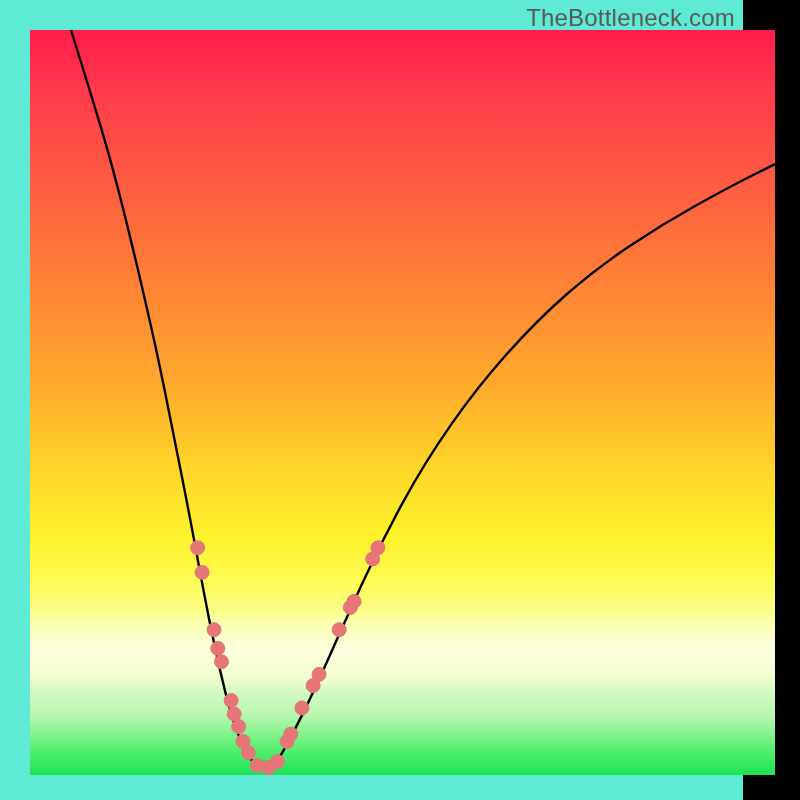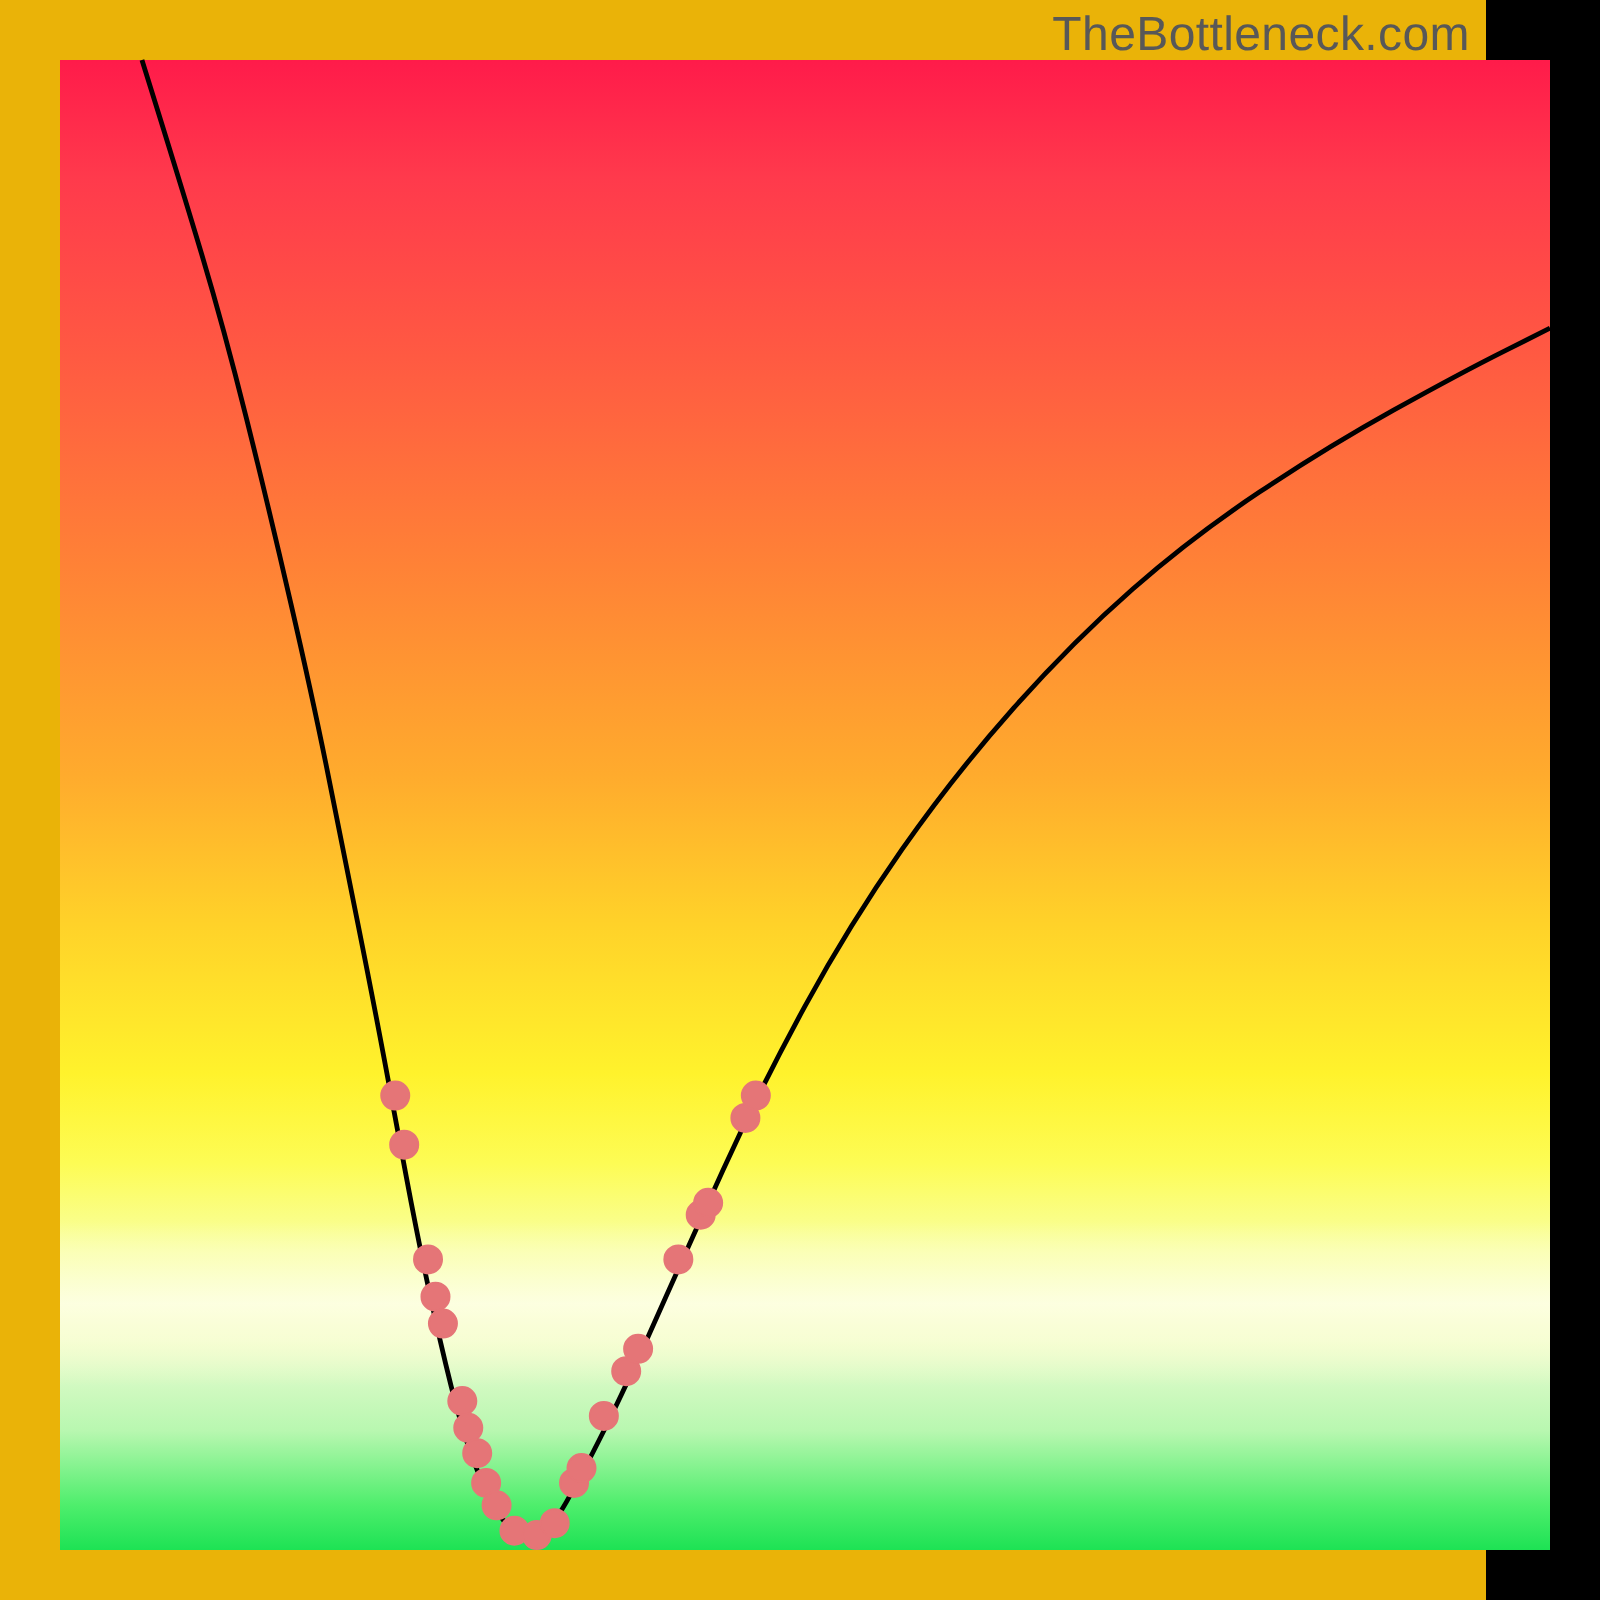--- a/index.html
+++ b/index.html
@@ -9,21 +9,21 @@
     height: 800px;
     overflow: hidden;
     background: #000;
     font-family: Arial, Helvetica, sans-serif;
   }
   .frame {
     position: absolute;
     top: 0; left: 0;
     width: 743px;
     height: 800px;
-    background: #eab308;
+    background: #5eead4;
   }
   .plot-area {
     position: absolute;
     top: 30px;
     left: 30px;
     width: 745px;
     height: 745px;
     
     background: linear-gradient(to bottom,
       #ff1b4a 0%,

